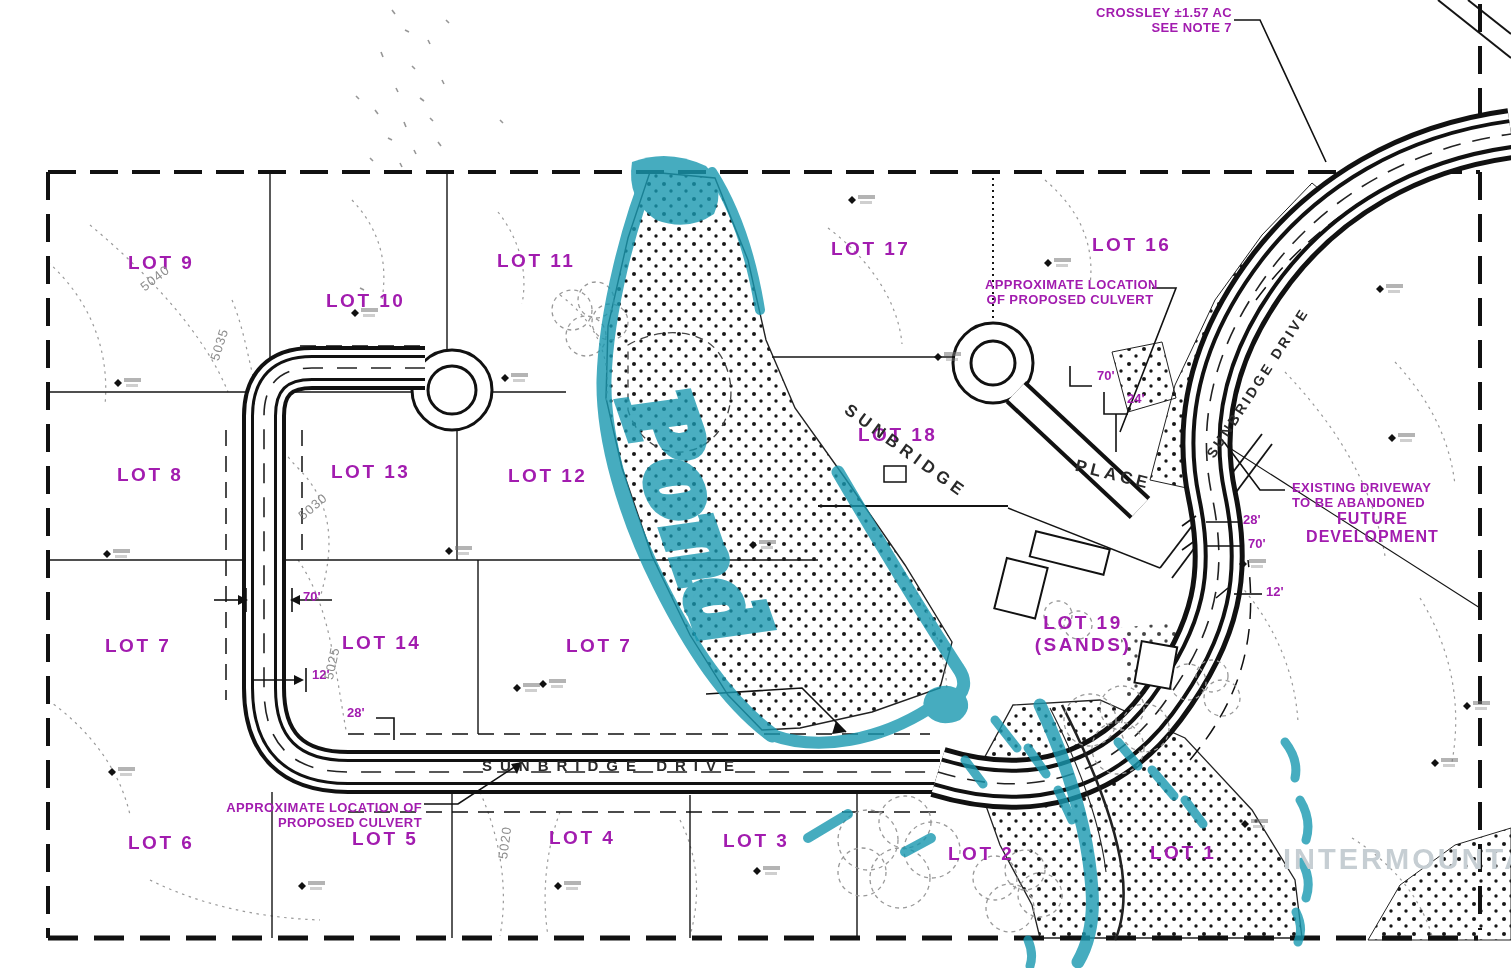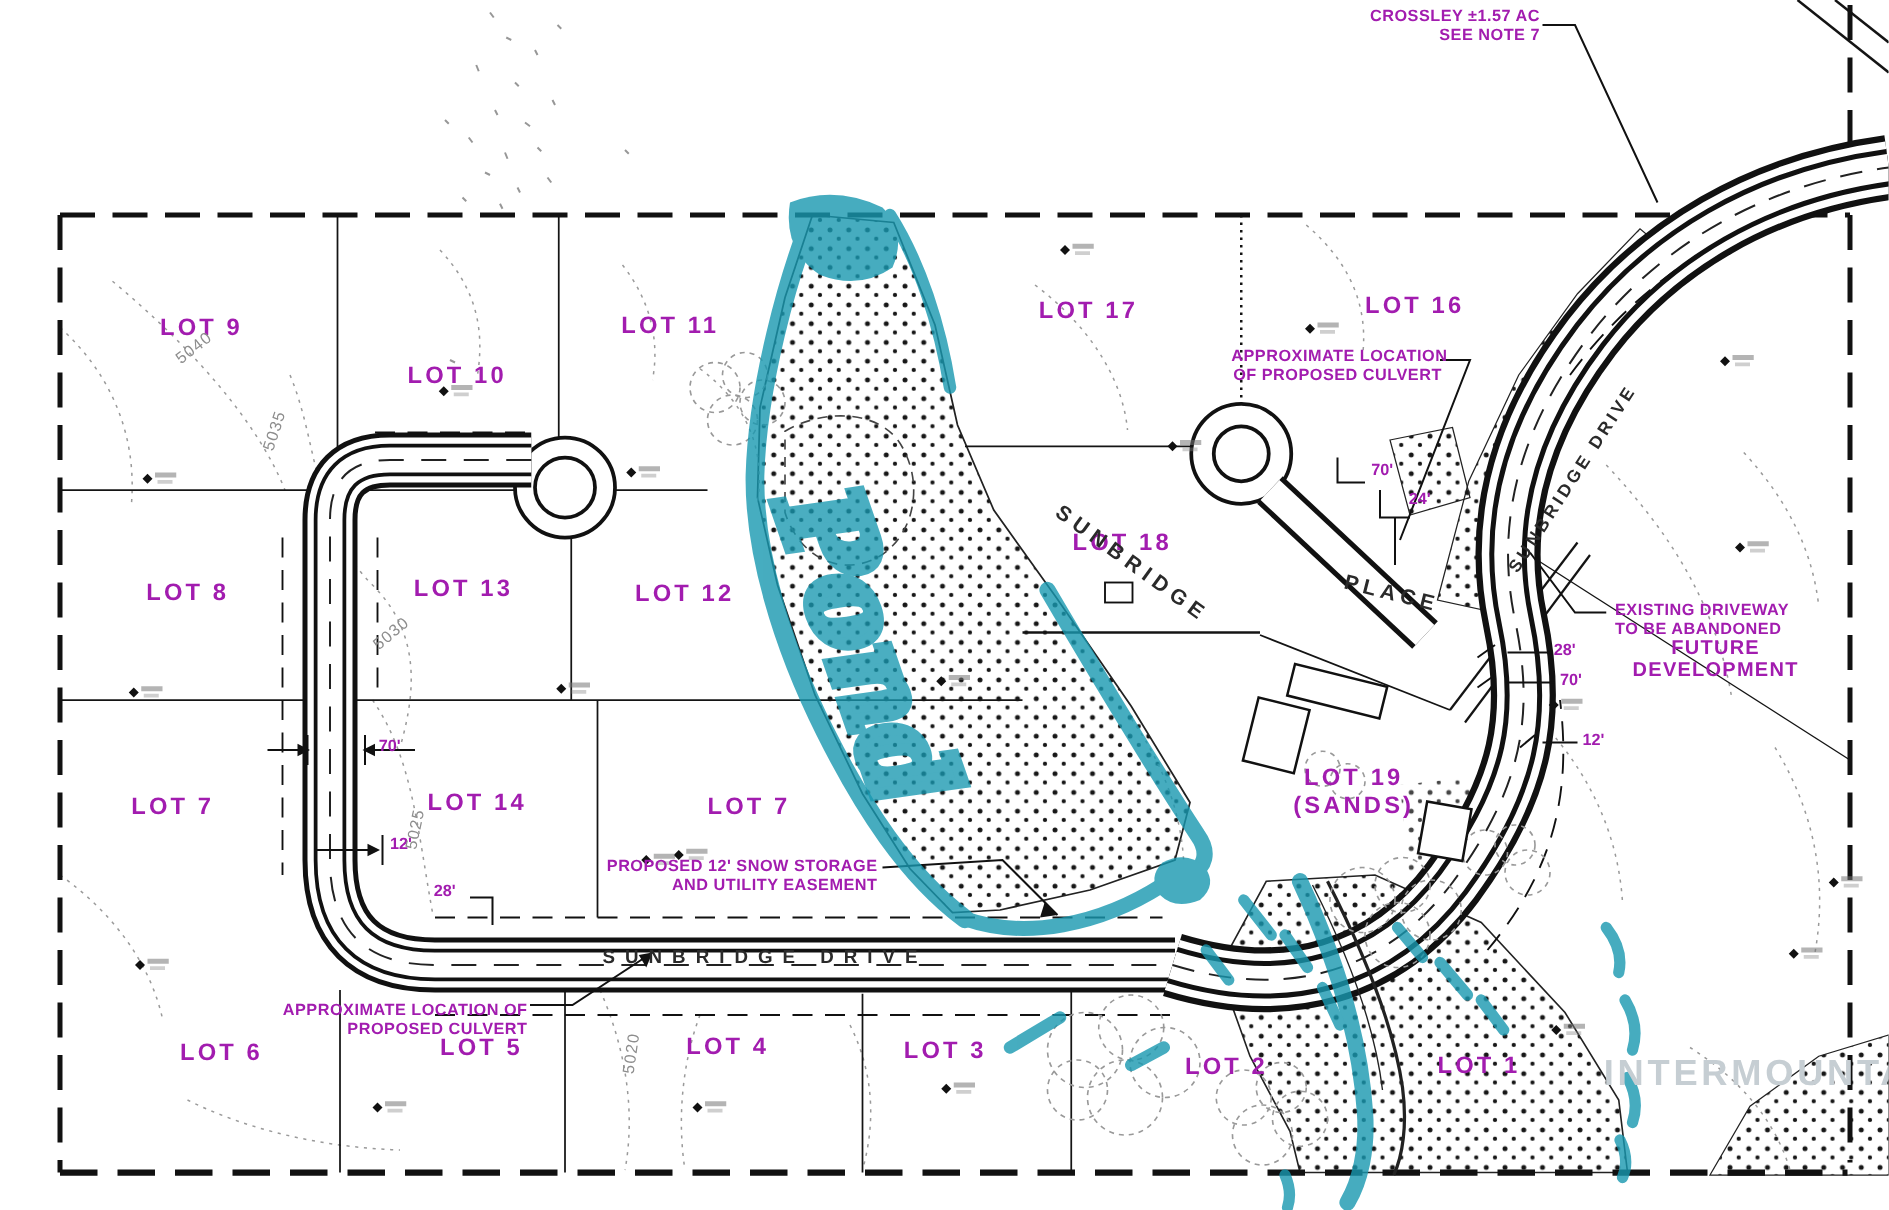--- a/index.html
+++ b/index.html
@@ -249,21 +249,21 @@
   <div class="lbl lot" style="left:331px;top:461px;">LOT 13</div>
   <div class="lbl lot" style="left:508px;top:465px;">LOT 12</div>
   <div class="lbl lot" style="left:858px;top:424px;">LOT 18</div>
   <div class="lbl lot" style="left:105px;top:635px;">LOT 7</div>
   <div class="lbl lot" style="left:342px;top:632px;">LOT 14</div>
   <div class="lbl lot" style="left:566px;top:635px;">LOT 7</div>
   <div class="lbl lot ca" style="left:1018px;top:612px;width:130px;">
     <div>LOT 19</div>
     <div>(SANDS)</div>
   </div>
-  <div class="lbl lot" style="left:144px;top:832px;">LOT 6</div>
+  <div class="lbl lot" style="left:128px;top:832px;">LOT 6</div>
   <div class="lbl lot" style="left:352px;top:828px;">LOT 5</div>
   <div class="lbl lot" style="left:549px;top:827px;">LOT 4</div>
   <div class="lbl lot" style="left:723px;top:830px;">LOT 3</div>
   <div class="lbl lot" style="left:948px;top:843px;">LOT 2</div>
   <div class="lbl lot" style="left:1150px;top:842px;">LOT 1</div>
 
   <div class="lbl ann ra" style="left:1070px;top:6px;width:162px;">
     <div>CROSSLEY ±1.57 AC</div>
     <div>SEE NOTE 7</div>
   </div>
@@ -276,24 +276,20 @@
   <div class="lbl ann" style="left:1292px;top:481px;">
     <div>EXISTING DRIVEWAY</div>
     <div>TO BE ABANDONED</div>
   </div>
 
   <div class="lbl big ca" style="left:1280px;top:510px;width:185px;">
     <div>FUTURE</div>
     <div>DEVELOPMENT</div>
   </div>
 
-  <div class="lbl ann ra" style="left:462px;top:686px;width:240px;">
-    <div>PROPOSED 12' SNOW STORAGE</div>
-    <div>AND UTILITY EASEMENT</div>
-  </div>
 
   <div class="lbl ann ra" style="left:212px;top:801px;width:210px;">
     <div>APPROXIMATE LOCATION OF</div>
     <div>PROPOSED CULVERT</div>
   </div>
 
   <div class="lbl dim" style="left:303px;top:590px;">70'</div>
   <div class="lbl dim" style="left:312px;top:668px;">12'</div>
   <div class="lbl dim" style="left:347px;top:706px;">28'</div>
   <div class="lbl dim" style="left:1097px;top:369px;">70'</div>

